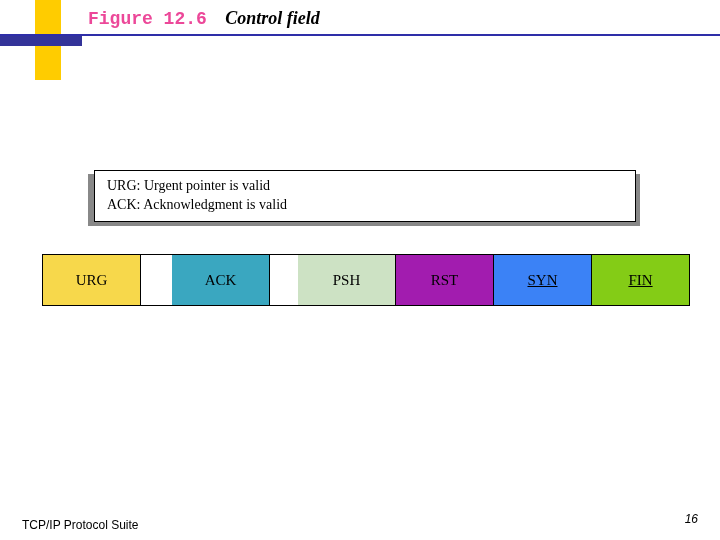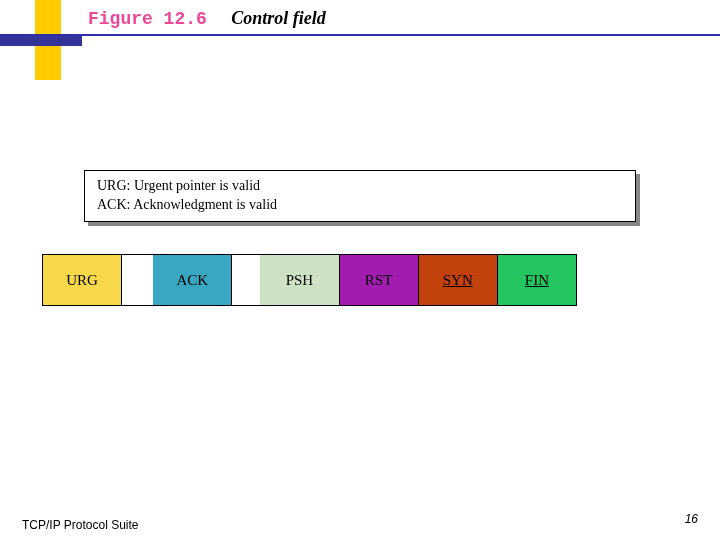--- a/index.html
+++ b/index.html
@@ -27,21 +27,21 @@
     width: 82px; height: 10px;
     background: #333399;
   }
   .title-line {
     position: absolute;
     left: 88px; top: 8px;
     font-size: 18px;
     font-weight: bold;
   }
   .fig-num { font-style: normal; color: #ec4899; font-family: Liberation Mono, monospace; }
-  .fig-cap { font-style: italic; color: #000; margin-left: 20px; }
+  .fig-cap { font-style: italic; color: #000; margin-left: 14px; }
   .hrule {
     position: absolute;
     left: 0; top: 34px;
     width: 720px; height: 2px;
     background: #2e2ea8;
   }
   .legend-wrap {
     position: absolute;
     left: 84px; top: 170px;
     width: 552px;
@@ -55,45 +55,46 @@
   .legend-box {
     position: relative;
     background: #fff;
     border: 1px solid #000;
     padding: 6px 12px;
     display: flex;
     gap: 40px;
     font-family: "Times New Roman", serif;
     font-size: 14px;
     line-height: 1.35;
+    margin-left: 10px;
   }
   .legend-col { flex: 1; }
   .flag-row {
     position: absolute;
     left: 42px; top: 254px;
-    width: 535px; height: 52px;
+    width: 648px; height: 52px;
     display: flex;
     border: 1px solid #000;
   }
   .flag-cell {
     flex: 1;
     display: flex;
     align-items: center;
     justify-content: center;
     font-size: 15px;
     font-family: "Times New Roman", serif;
     border-right: 1px solid #000;
   }
   .flag-cell:last-child { border-right: none; }
   .c-urg { background: #f7d84b; }
   .c-ack { background: #3aa7c0; margin-left: 31px; }
   .c-psh { background: #cde2c4; margin-left: 28px; }
   .c-rst { background: #a21caf; }
-  .c-syn { background: #c2410c; text-decoration: underline; }
-  .c-fin { background: #22c55e; text-decoration: underline; }
+  .c-syn { background: #3b82f6; text-decoration: underline; }
+  .c-fin { background: #84cc16; text-decoration: underline; }
   .footer-left {
     position: absolute;
     left: 22px; bottom: 8px;
     font-family: Liberation Sans, sans-serif;
     font-size: 12px;
   }
   .footer-right {
     position: absolute;
     right: 22px; bottom: 14px;
     font-family: Arial, sans-serif;

